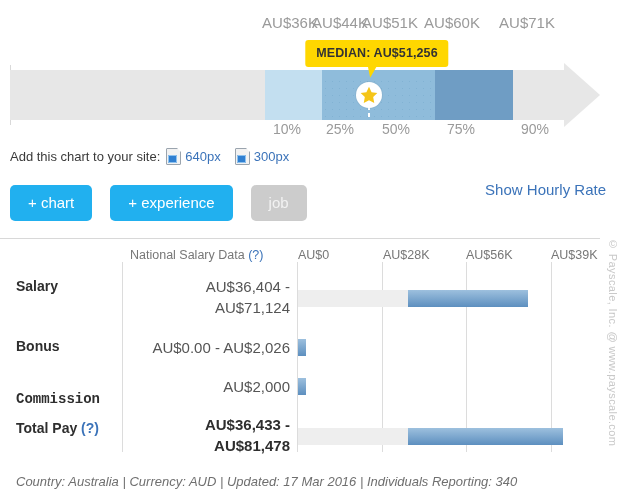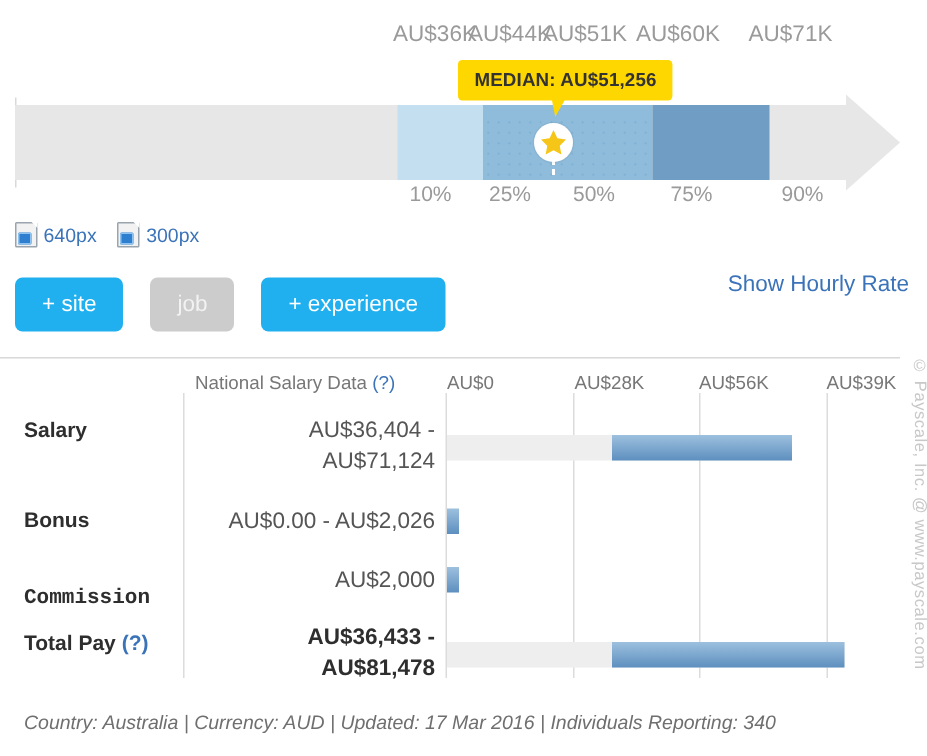--- a/index.html
+++ b/index.html
@@ -212,34 +212,35 @@
   <div class="pct-bottom-labels">
     <span style="left:271px;">10%</span>
     <span style="left:324px;">25%</span>
     <span style="left:380px;">50%</span>
     <span style="left:445px;">75%</span>
     <span style="left:519px;">90%</span>
   </div>
 </div>
 
 <div id="embed-row">
+  <span class="embed-label">Add this chart to your site:</span>
   <a class="embed-link" href="#">
     <span class="embed-ico"></span>
     <span>640px</span>
   </a>
   <a class="embed-link" href="#" style="margin-left:8px;">
     <span class="embed-ico"></span>
     <span>300px</span>
   </a>
 </div>
 
 <div id="button-row">
-  <button class="pill pill-blue">+ site</button>
+  <button class="pill pill-blue">+ chart</button>
+  <button class="pill pill-blue">+ experience</button>
   <button class="pill pill-grey">job</button>
-  <button class="pill pill-blue">+ experience</button>
 </div>
 <a id="hourly-link" href="#">Show Hourly Rate</a>
 
 <div id="salary-table">
   <div class="tbl-divider"></div>
 
   <div class="col-hdr" id="hdr-national">
     <span>National Salary Data</span>
     <span class="qmark">(?)</span>
   </div>

